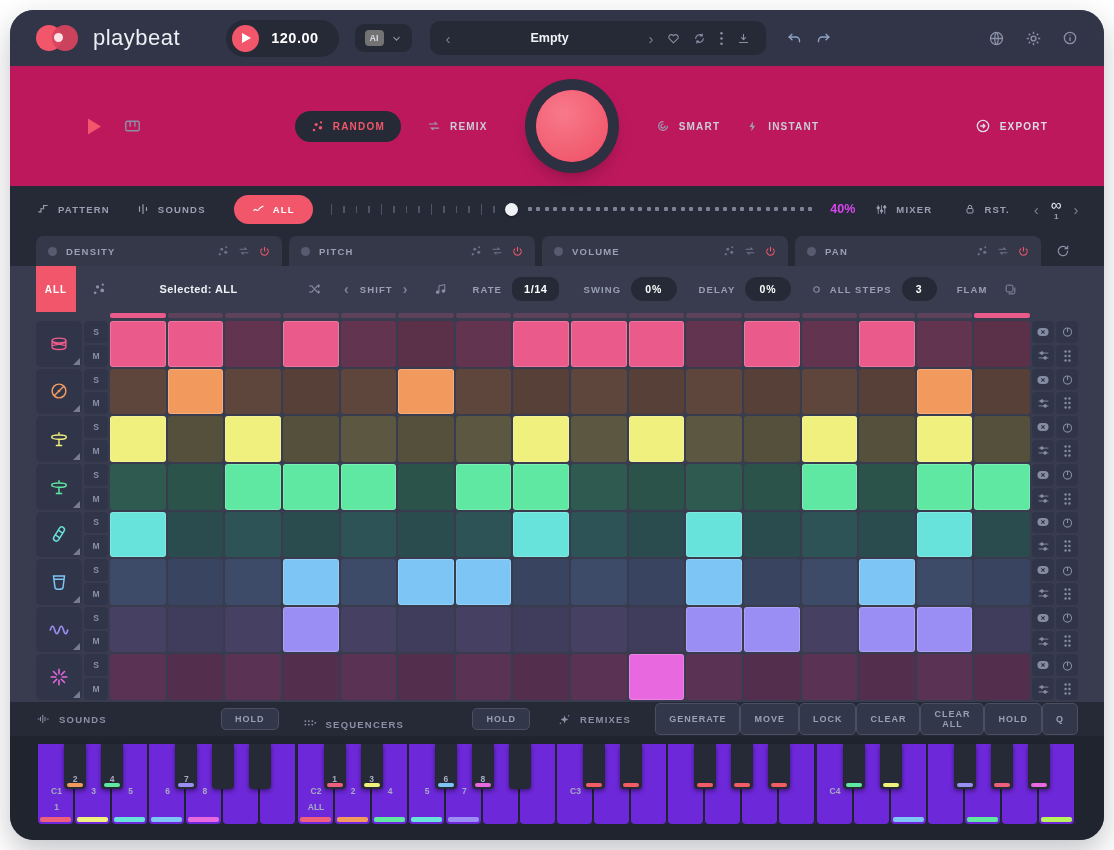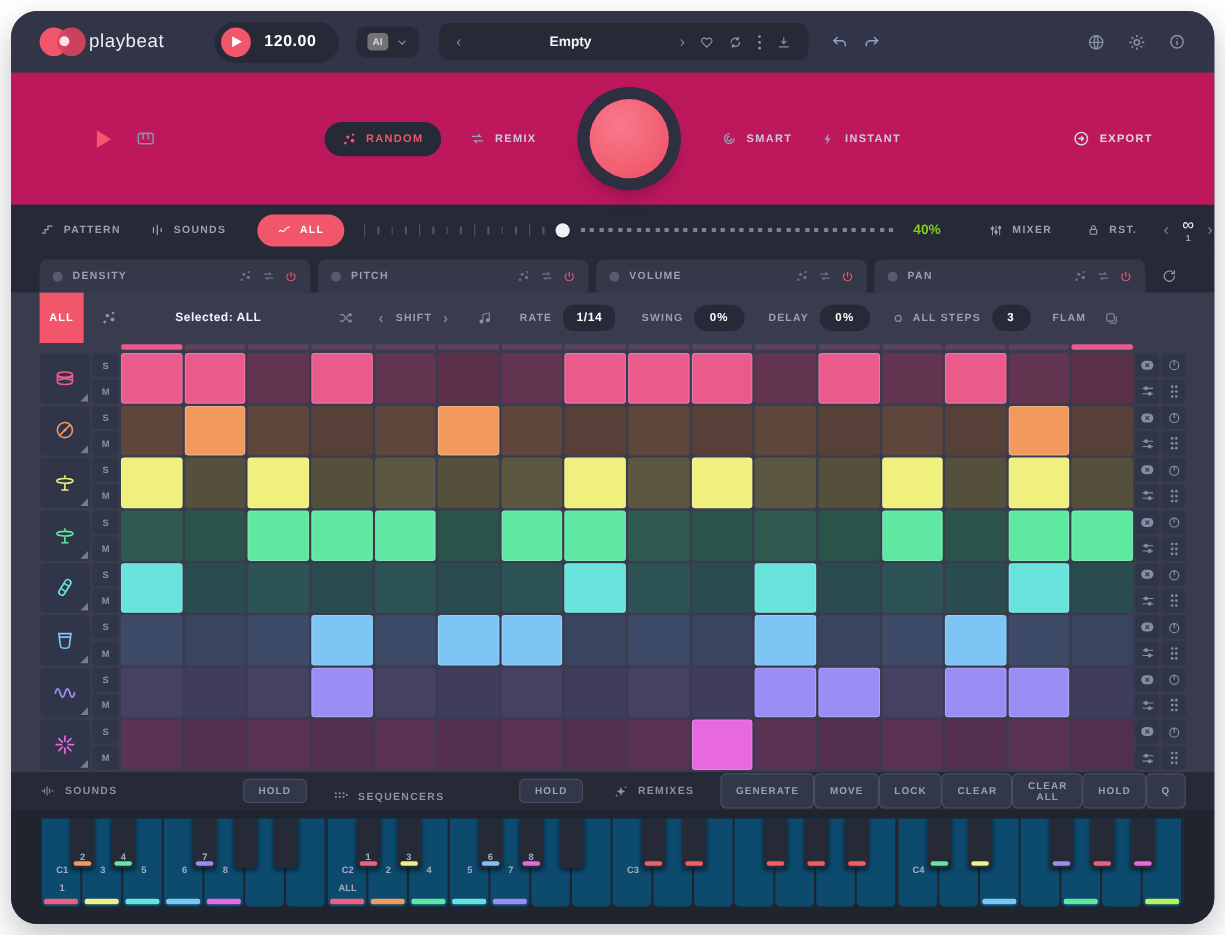--- a/index.html
+++ b/index.html
@@ -11,21 +11,21 @@
     background:#383c4e; border-radius:24px; overflow:hidden; display:flex; flex-direction:column;
     box-shadow:0 12px 30px rgba(20,24,40,.25); }
 
   
   .topbar { height:56px; background:#313547; display:flex; align-items:center; padding:0 26px; flex-shrink:0; }
   .logo-mark { width:45px; height:28px; position:relative; }
   .logo-mark i { position:absolute; top:1px; width:26px; height:26px; border-radius:50%; }
   .logo-mark i.l { left:0; background:#f2566b; }
   .logo-mark i.r { left:16px; background:#d8435f; opacity:.92; }
   .logo-mark i.dot { left:18px; top:9px; width:9px; height:9px; background:#fff; opacity:.85; }
-  .logo-name { color:#eceef4; font-size:17px; margin-left:0; letter-spacing:.5px; }
+  .logo-name { color:#eceef4; font-size:22px; margin-left:12px; letter-spacing:.5px; }
   .bpm-pill { margin-left:46px; display:flex; align-items:center; gap:12px; background:#262a37; border-radius:20px; padding:5px 20px 5px 6px; }
   .play-circle { width:27px; height:27px; border-radius:50%; background:#f2566b; display:flex; align-items:center; justify-content:center; }
   .tri { width:0; height:0; border-left:9px solid #fff; border-top:5.5px solid transparent; border-bottom:5.5px solid transparent; margin-left:2px; }
   .bpm-value { color:#ffffff; font-size:14.5px; font-weight:bold; letter-spacing:.5px; }
   .ai-box { margin-left:16px; display:flex; align-items:center; gap:7px; background:#262a37; border-radius:9px; padding:6px 10px; }
   .ai-badge { background:#737373; border-radius:4px; color:#d6d9e2; font-size:9px; font-weight:bold; padding:3px 5px; }
   .preset-pill { margin-left:18px; width:336px; height:34px; background:#262a37; border-radius:10px; display:flex; align-items:center; padding:0 16px; gap:13px; }
   .chev { color:#7d8296; font-size:15px; line-height:1; }
   .preset-name { flex:1; text-align:center; color:#f2f3f7; font-size:12.5px; font-weight:bold; }
   .pp-icons { display:flex; gap:13px; align-items:center; }
@@ -50,21 +50,21 @@
   .pb-item { display:flex; align-items:center; gap:8px; font-size:9.5px; font-weight:bold; letter-spacing:1.2px; }
   .pb-sounds { margin-left:26px; }
   .all-pill { margin-left:28px; background:#f2566b; color:#fff; border-radius:15px; padding:8px 18px; display:flex; gap:8px; align-items:center; font-size:9.5px; font-weight:bold; letter-spacing:1.2px; }
   .ruler { flex:1; display:flex; align-items:center; margin:0 18px; }
   #ruler-ticks { display:flex; align-items:center; gap:11px; }
   .tick { width:1.5px; height:7px; background:#4f5468; flex-shrink:0; }
   .tick.tall { height:11px; }
   .handle { width:13px; height:13px; border-radius:50%; background:#eef0f5; margin:0 10px; box-shadow:0 1px 3px rgba(0,0,0,.4); flex-shrink:0; }
   #ruler-dots { flex:1; display:flex; align-items:center; gap:4.5px; overflow:hidden; }
   .rdot { width:4px; height:3.5px; border-radius:1px; background:#7b8199; flex-shrink:0; }
-  .pct { color:#84cc16; font-size:12.5px; font-weight:bold; margin-right:44px; }
+  .pct { color:#d946ef; font-size:12.5px; font-weight:bold; margin-right:20px; }
   .pb-mixer { margin-right:32px; }
   .pb-rst { margin-right:24px; }
   .inf { display:flex; flex-direction:column; align-items:center; margin:0 12px; line-height:1; }
   .infsym { color:#eceef4; font-size:15px; }
   .infnum { color:#9aa0b4; font-size:8px; margin-top:1px; font-weight:bold; }
 
   
   .tabsrow { height:34px; background:#262a37; display:flex; align-items:flex-end; gap:7px; padding:0 26px; flex-shrink:0; }
   .tab { height:30px; border-radius:7px 7px 0 0; display:flex; align-items:center; padding:0 12px; gap:9px; flex:1; background:#343848; }
   .tab.steps { background:#42475a; }
@@ -109,21 +109,21 @@
   .fb-label { display:flex; align-items:center; gap:9px; font-size:9.5px; font-weight:bold; letter-spacing:1.2px; }
   .fb-btn { border:1px solid #4a4f63; background:#33374a; border-radius:5px; padding:5px 13px; font-size:9px; font-weight:bold; letter-spacing:1px; color:#9aa0b4; font-family:"Liberation Sans",sans-serif; }
   .fbg1 { width:256px; display:flex; justify-content:space-between; align-items:center; }
   .fbg2 { width:240px; margin-left:24px; display:flex; justify-content:space-between; align-items:flex-end; }
   .fbg3 { flex:1; margin-left:28px; display:flex; align-items:center; }
   #remix-btns { flex:1; display:flex; justify-content:space-between; margin-left:24px; }
 
   
   .pianowrap { height:104px; background:#20242f; padding:8px 28px 16px; flex-shrink:0; }
   #piano { position:relative; height:100%; }
-  .wkey { position:absolute; top:0; height:100%; background:#0c4a6e; border-radius:0 0 4px 4px; box-shadow:inset -2px 0 0 #20242f; }
+  .wkey { position:absolute; top:0; height:100%; background:#6d28d9; border-radius:0 0 4px 4px; box-shadow:inset -2px 0 0 #20242f; }
   .klbl { position:absolute; left:0; right:0; top:53%; text-align:center; color:#a6acbf; font-size:8.5px; font-weight:bold; }
   .ksub { position:absolute; left:0; right:0; top:72%; text-align:center; color:#a6acbf; font-size:8.5px; font-weight:bold; }
   .wkey .stripe { position:absolute; left:2px; right:4px; bottom:2px; height:5px; border-radius:2px; }
   .bkey { position:absolute; top:0; width:22px; height:56%; background:#262a36; border-radius:0 0 4px 4px; z-index:2; box-shadow:0 2px 4px rgba(0,0,0,.45); }
   .blbl { position:absolute; left:0; right:0; bottom:5px; text-align:center; color:#a6acbf; font-size:8.5px; font-weight:bold; }
   .bkey .stripe { position:absolute; left:3px; right:3px; bottom:2px; height:4px; border-radius:2px; }
 </style>
 </head>
 <body>
 

